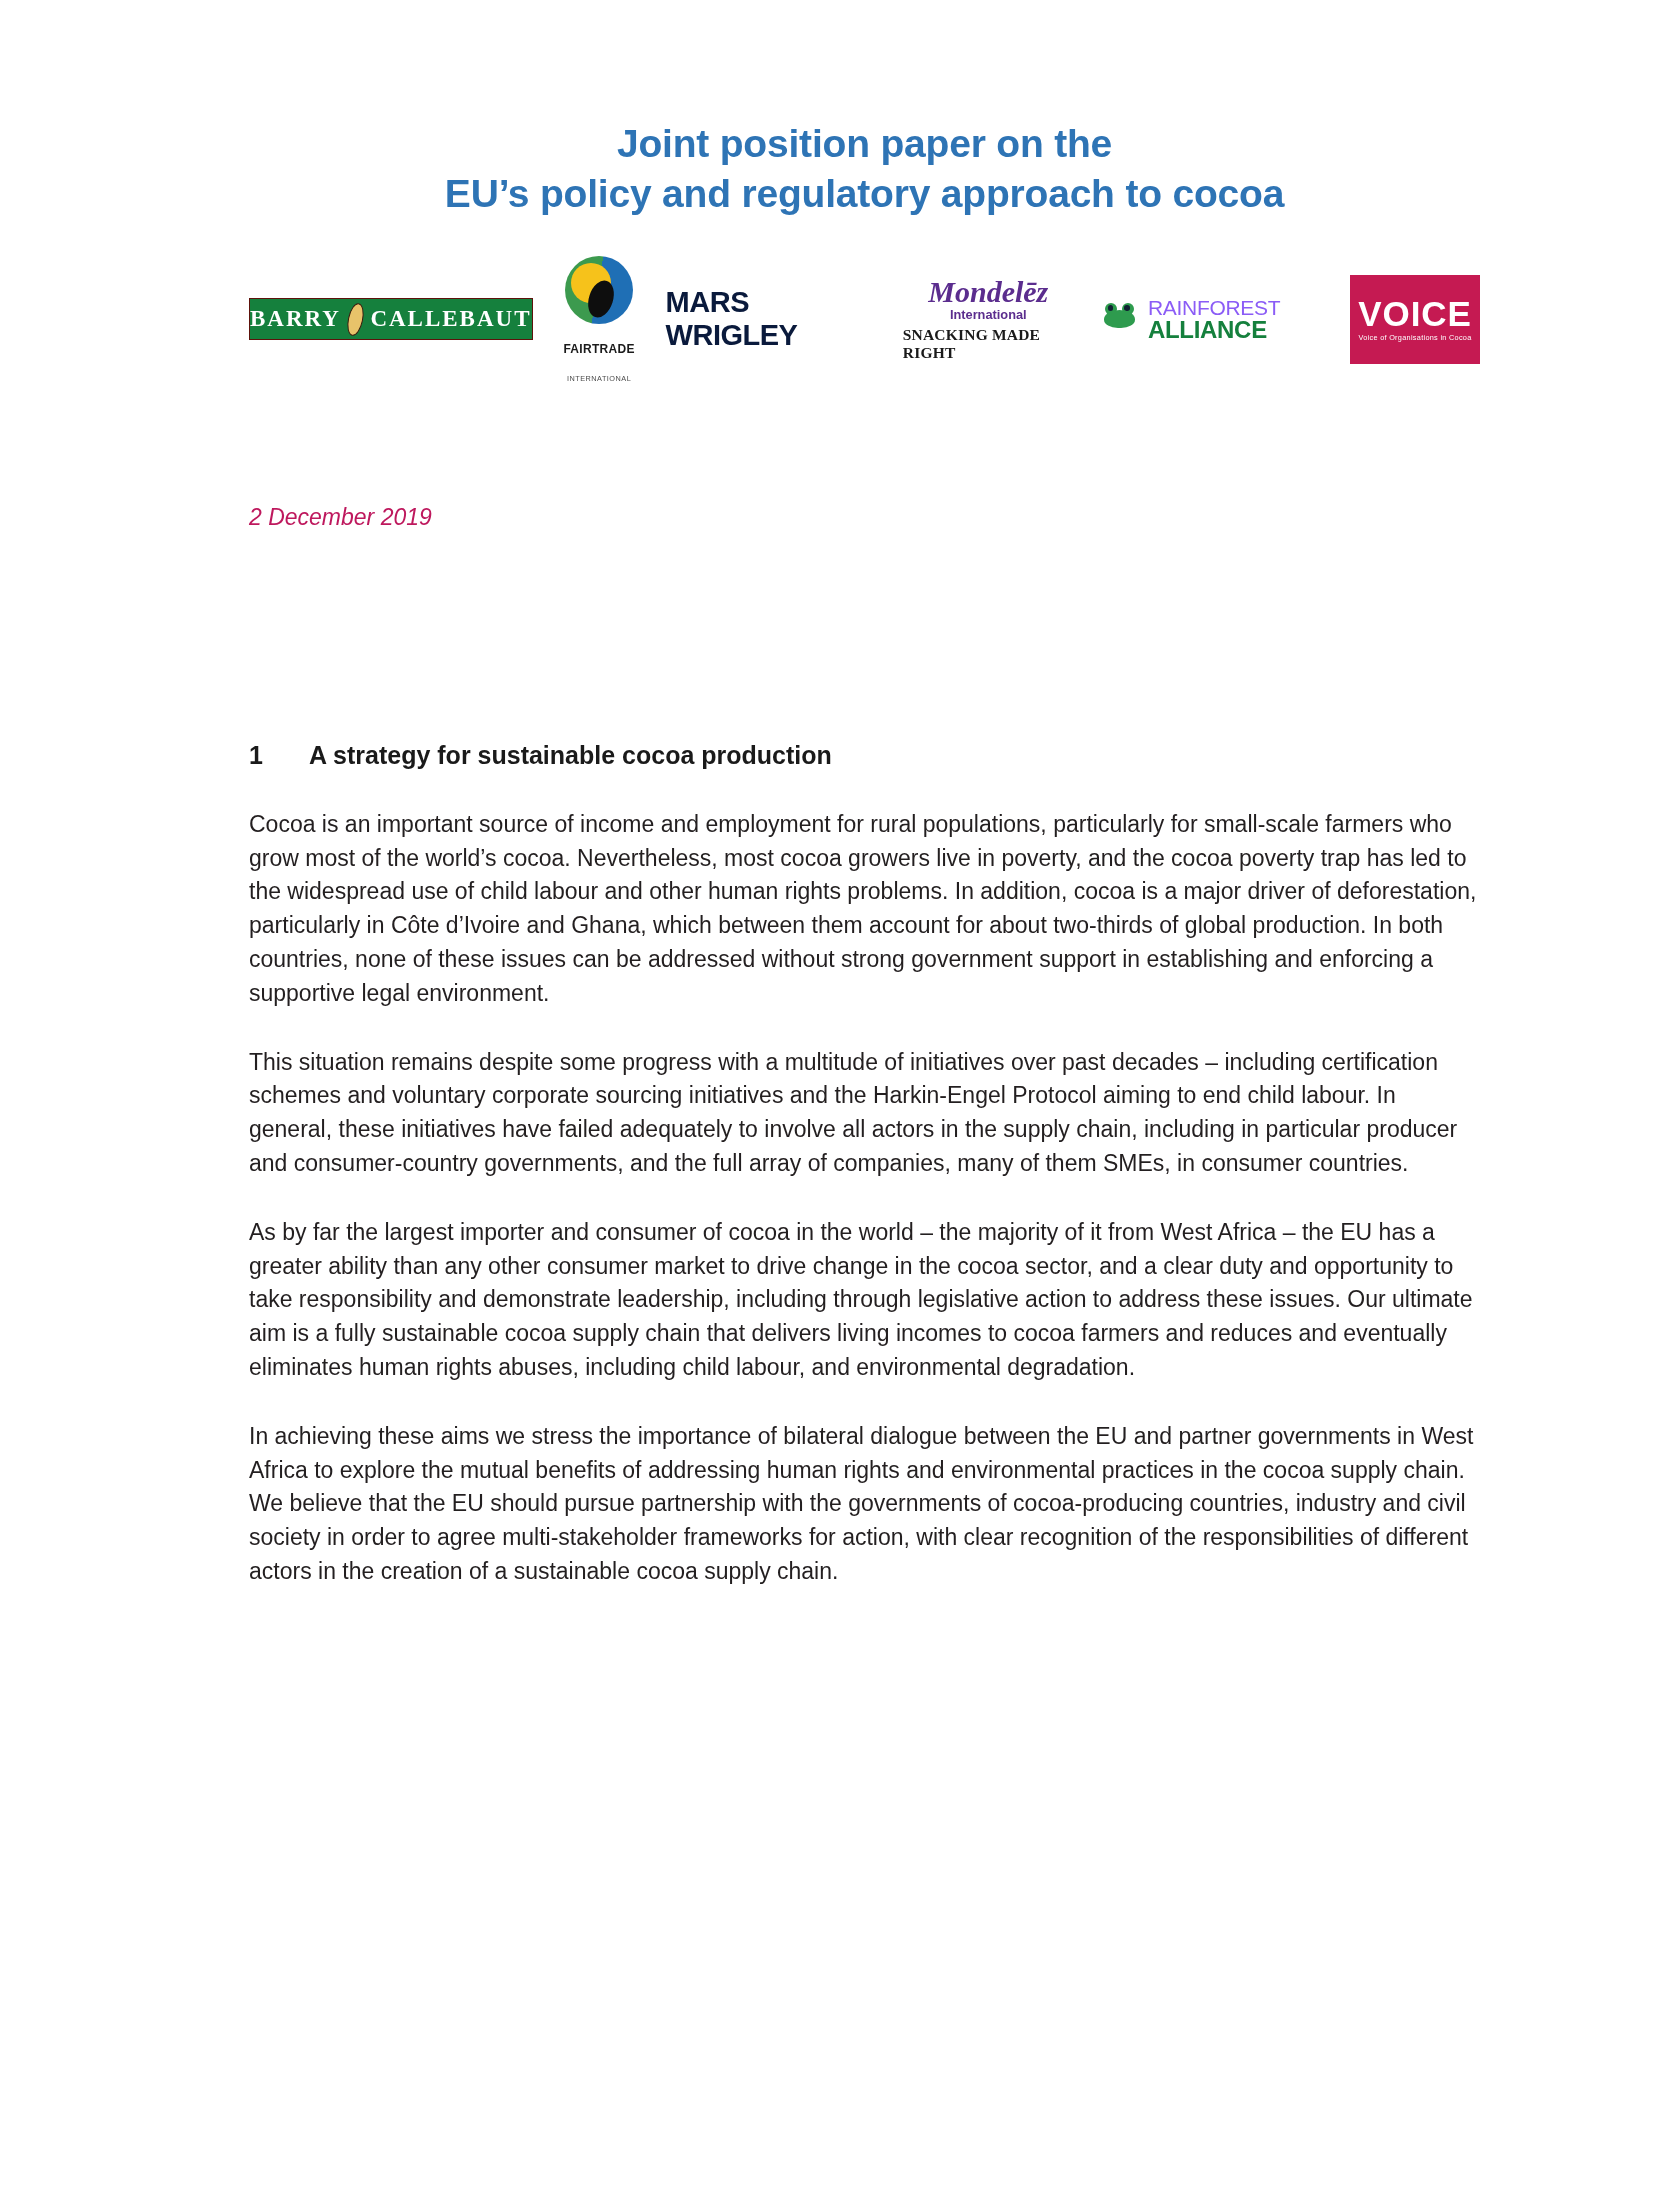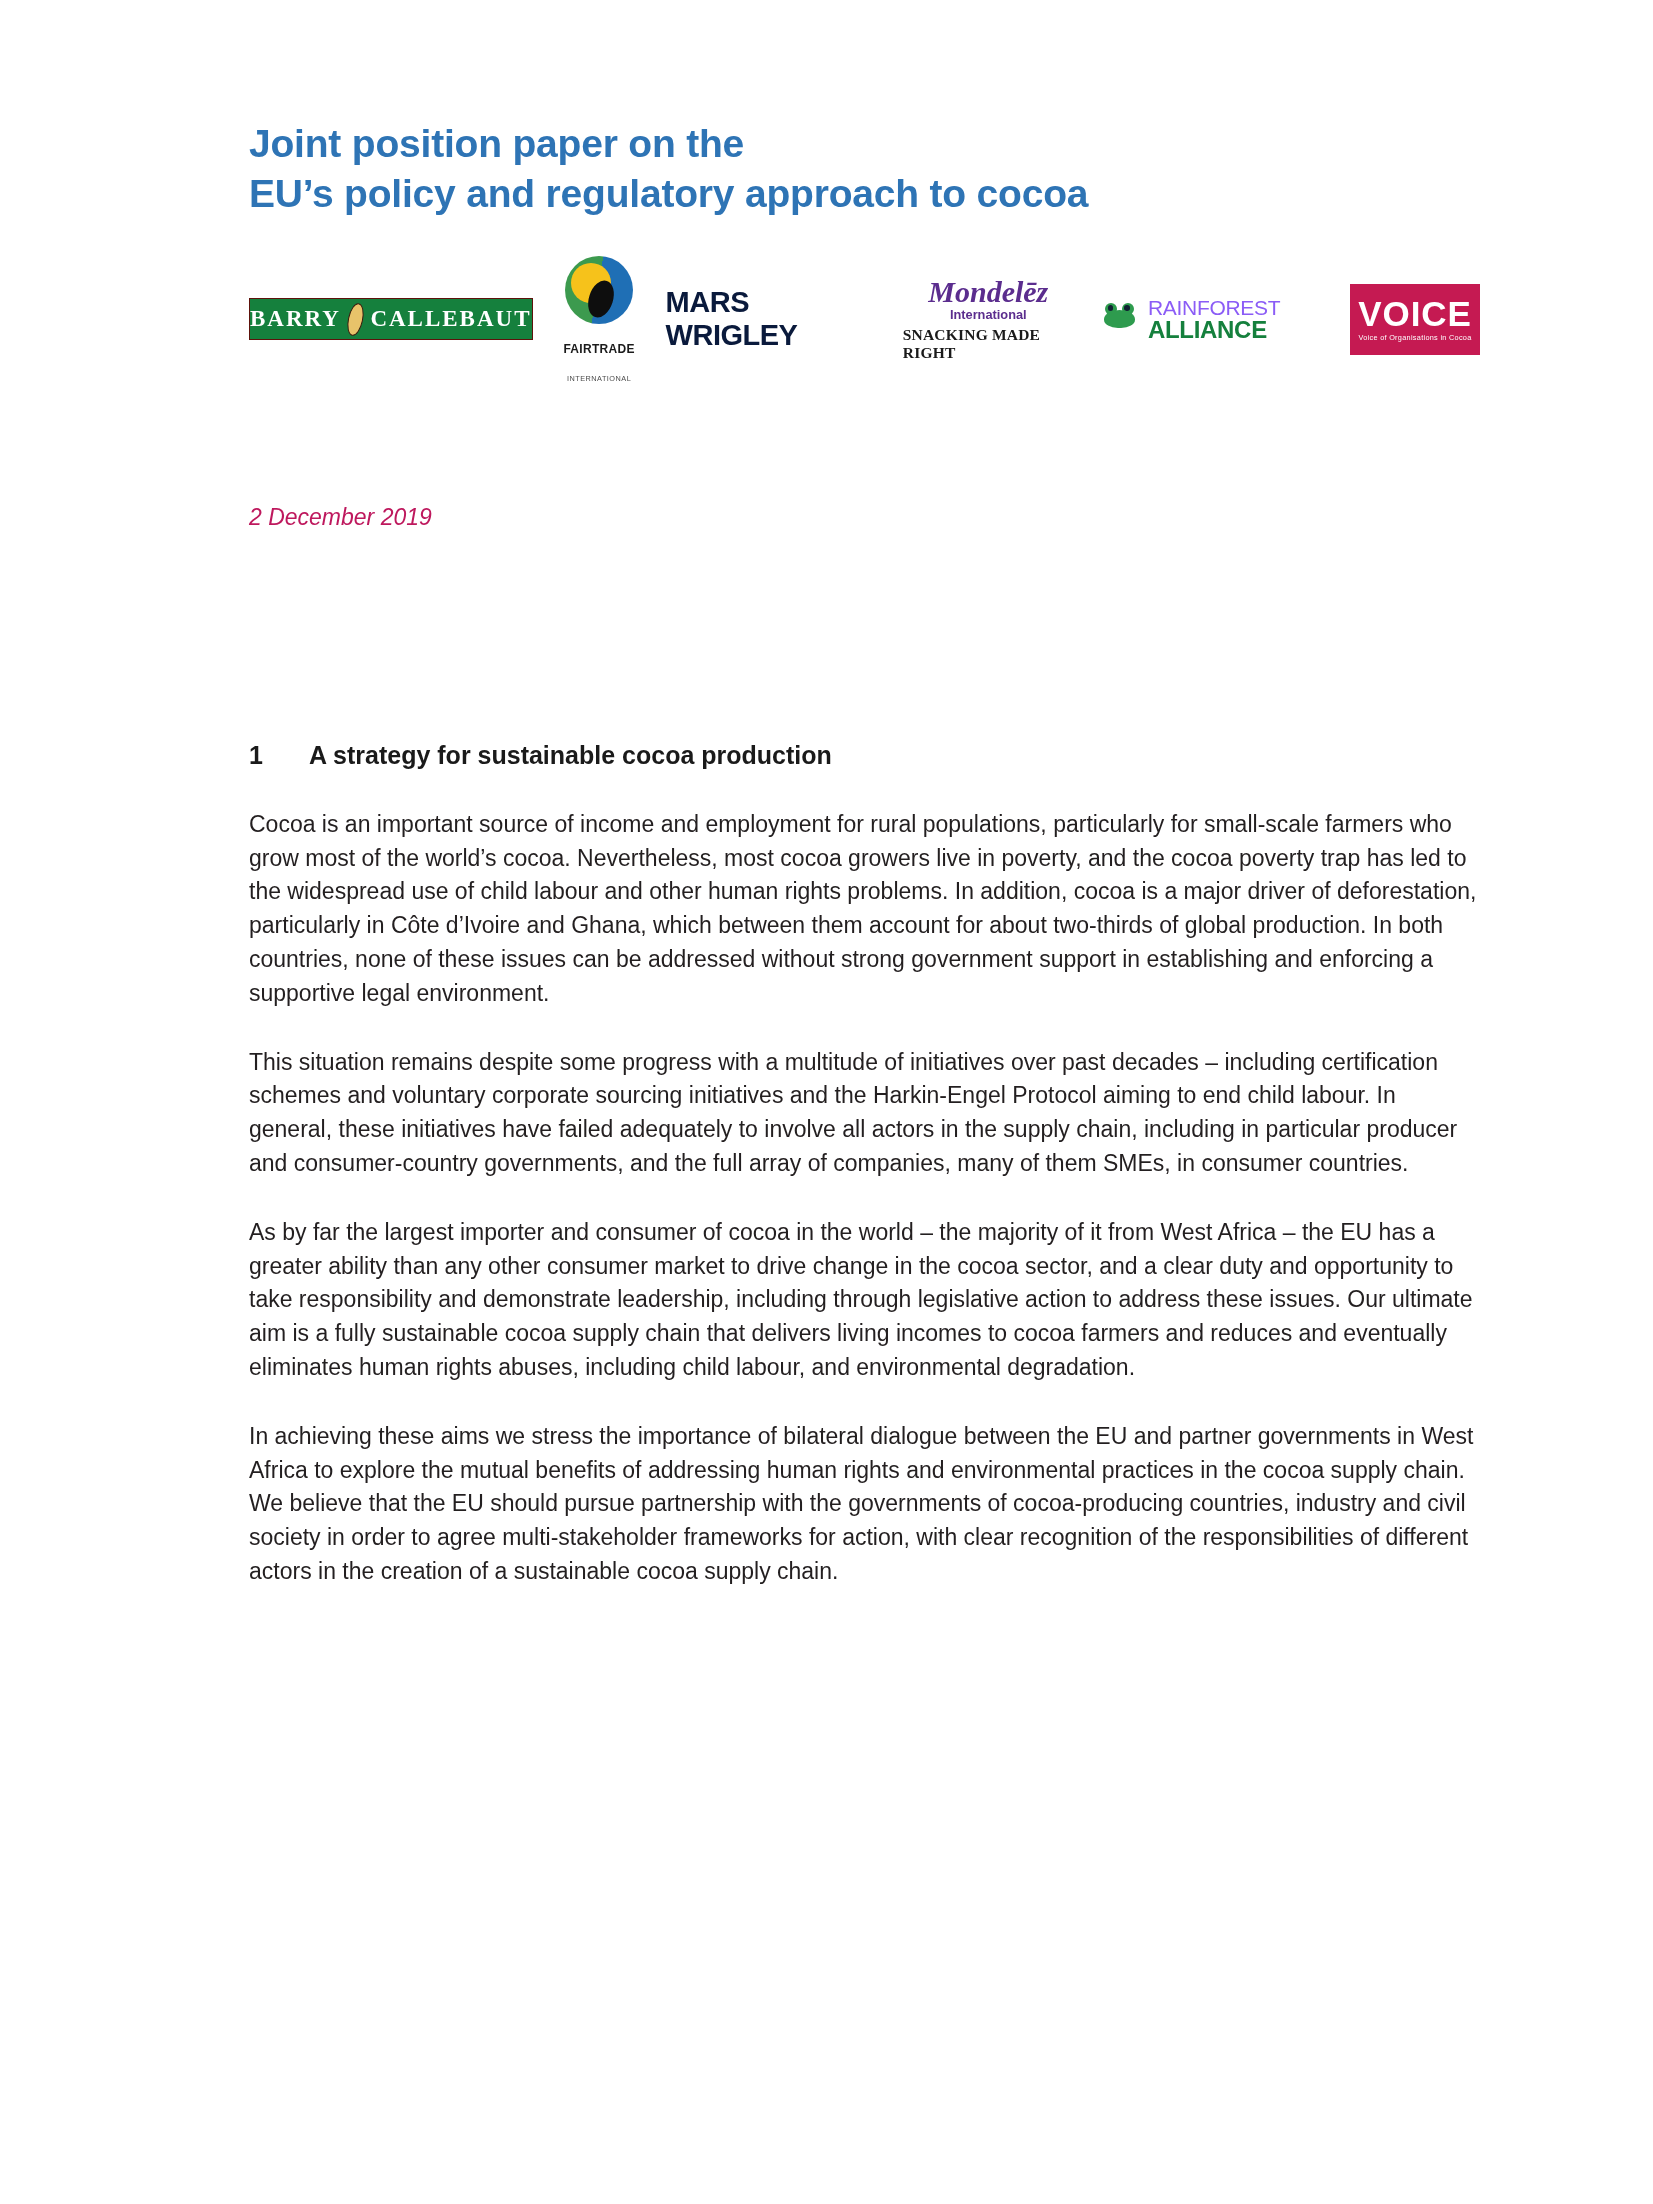--- a/index.html
+++ b/index.html
@@ -25,20 +25,21 @@
   .doc-title {
     color: #2e74b5;
     font-size: 39px;
     font-weight: bold;
     line-height: 1.28;
     letter-spacing: -0.2px;
     margin: 0 0 0 0;
   }
   .doc-title .line {
     display: block;
+    text-align: center;
   }
 
   
   .logo-strip {
     display: flex;
     align-items: center;
     gap: 24px;
     margin-top: 53px;
     height: 95px;
   }
@@ -209,21 +210,21 @@
   .rfa-bot {
     color: #15803d;
     font-size: 24px;
     font-weight: bold;
     letter-spacing: -0.3px;
   }
 
   
   .logo-voice {
     width: 139px;
-    height: 71px;
+    height: 89px;
     background: #c51a52;
     flex-direction: column;
     gap: 1.8px;
     margin-left: 45px;
   }
   .voice-word {
     color: #ffffff;
     font-size: 35px;
     font-weight: bold;
     letter-spacing: 0.9px;

